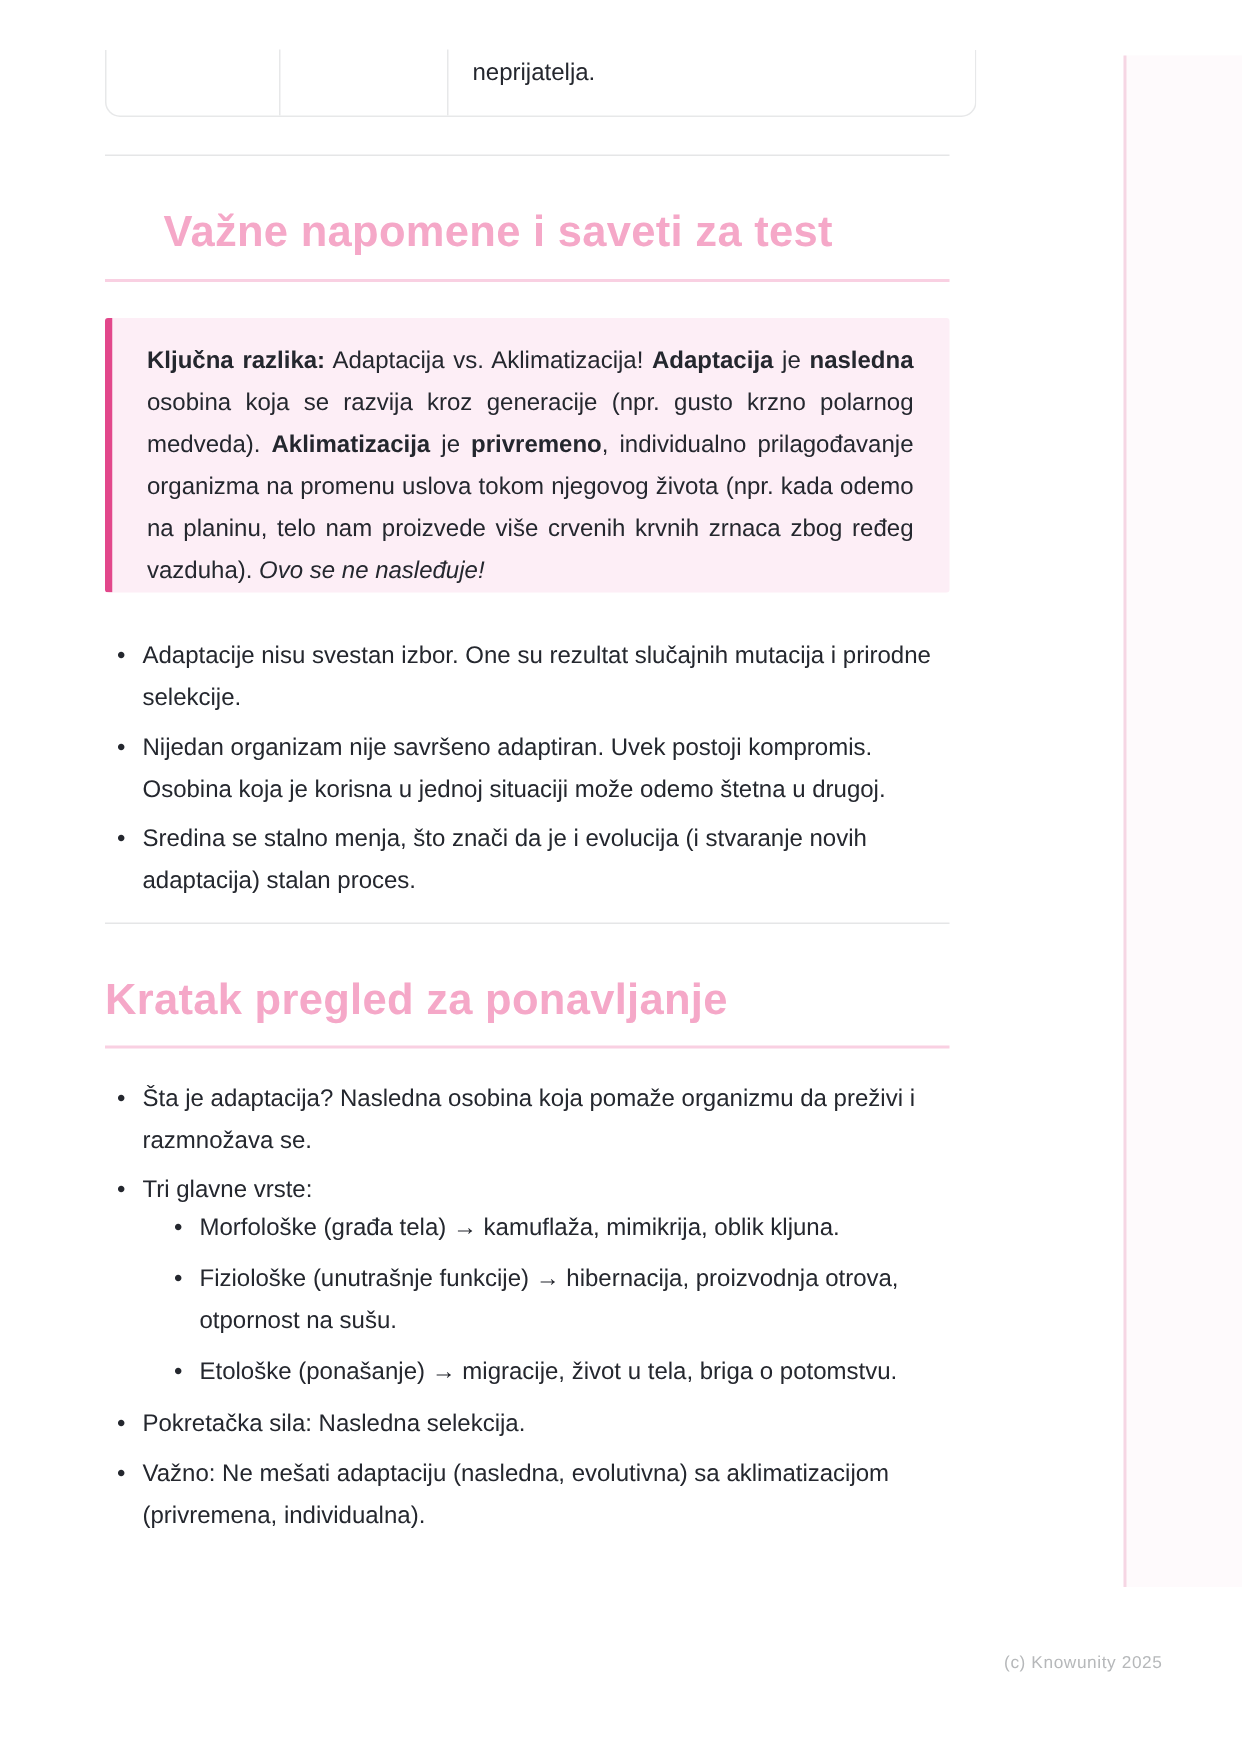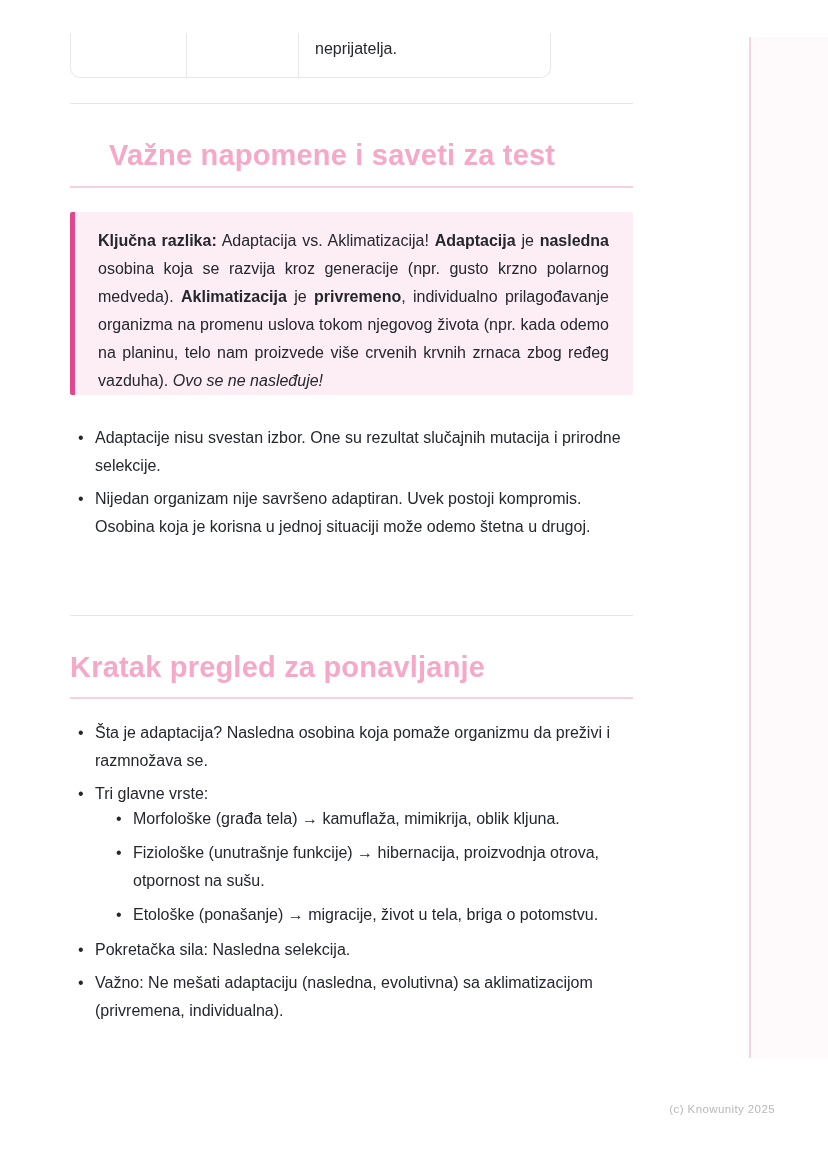--- a/index.html
+++ b/index.html
@@ -10,21 +10,21 @@
     background: #ffffff;
     font-family: "Liberation Sans", sans-serif;
     color: #24272e;
     overflow: hidden;
   }
 
   
   .table-fragment {
     position: absolute;
     top: 33px; left: 70px;
-    width: 481px; height: 45px;
+    width: 581px; height: 45px;
     box-sizing: border-box;
     display: flex;
     border-left: 1px solid #e7e8e9;
     border-right: 1px solid #e7e8e9;
     border-bottom: 1px solid #e7e8e9;
     border-radius: 0 0 10px 10px;
   }
   .tf-cell { box-sizing: border-box; border-right: 1px solid #e7e8e9; }
   .tf-cell:nth-child(1) { width: 116px; }
   .tf-cell:nth-child(2) { width: 112px; }
@@ -134,20 +134,21 @@
   <h2 class="section-heading" id="heading-1">Važne napomene i saveti za test</h2>
   <div class="heading-underline" id="underline-1"></div>
 
   <div class="callout">
     <span id="callout-text"><span class="b">Ključna razlika:</span><span> Adaptacija vs. Aklimatizacija! </span><span class="b">Adaptacija</span><span> je </span><span class="b">nasledna</span><span> osobina koja se razvija kroz generacije (npr. gusto krzno polarnog medveda). </span><span class="b">Aklimatizacija</span><span> je </span><span class="b">privremeno</span><span>, individualno prilagođavanje organizma na promenu uslova tokom njegovog života (npr. kada odemo na planinu, telo nam proizvede više crvenih krvnih zrnaca zbog ređeg vazduha). </span><span class="i">Ovo se ne nasleđuje!</span></span>
   </div>
 
   <ul class="bullet-list" id="bullets-1">
       <li>Adaptacije nisu svestan izbor. One su rezultat slučajnih mutacija i prirodne selekcije.</li>
       <li>Nijedan organizam nije savršeno adaptiran. Uvek postoji kompromis. Osobina koja je korisna u jednoj situaciji može odemo štetna u drugoj.</li>
+      <li>Sredina se stalno menja, što znači da je i evolucija (i stvaranje novih adaptacija) stalan proces.</li>
     </ul>
 
   <div class="divider" id="divider-2"></div>
 
   <h2 class="section-heading" id="heading-2">Kratak pregled za ponavljanje</h2>
   <div class="heading-underline" id="underline-2"></div>
 
   <ul class="bullet-list" id="bullets-2">
       <li><span class="lead">Šta je adaptacija?</span><span> Nasledna osobina koja pomaže organizmu da preživi i razmnožava se.</span></li>
       <li><span class="lead">Tri glavne vrste:</span><ul class="nested">

